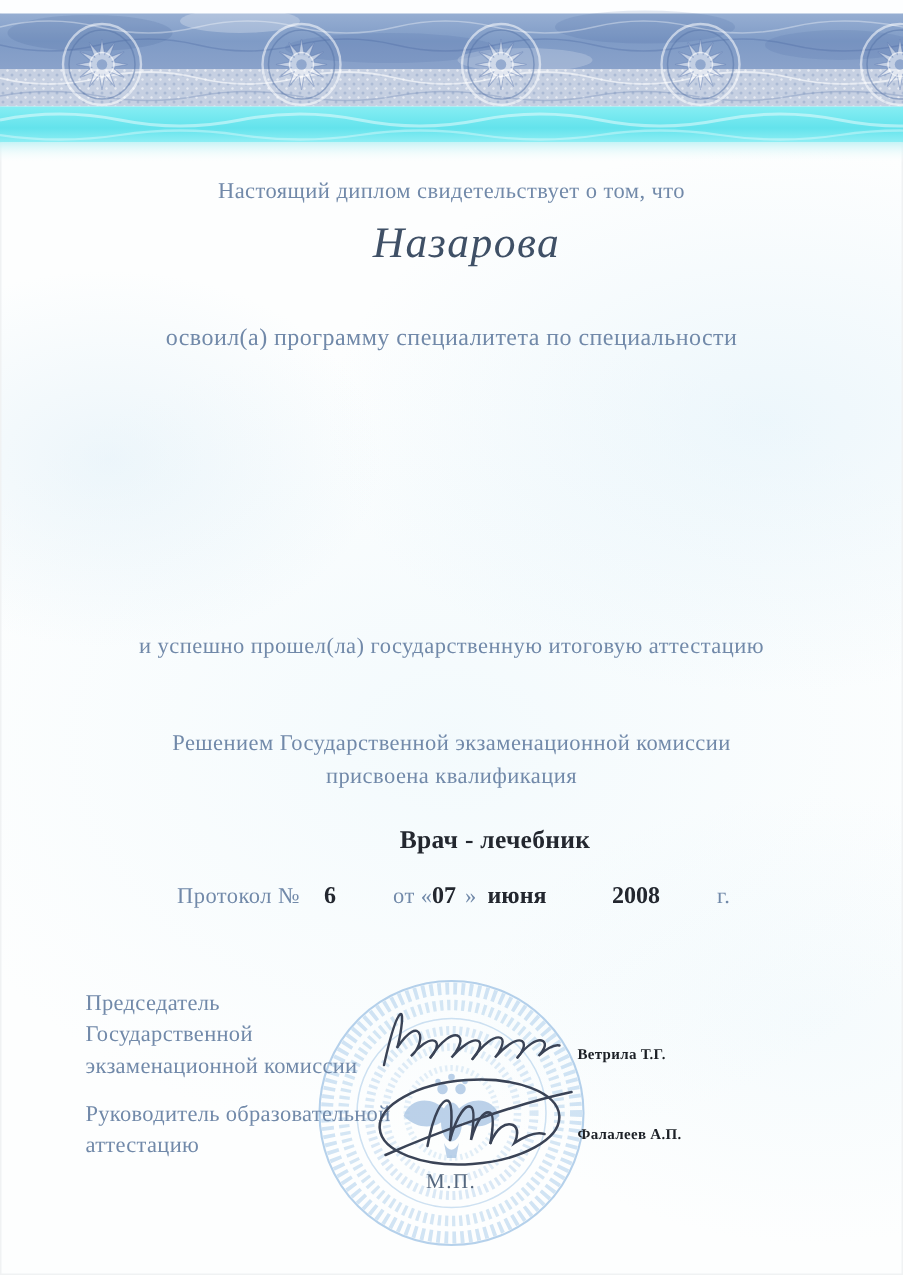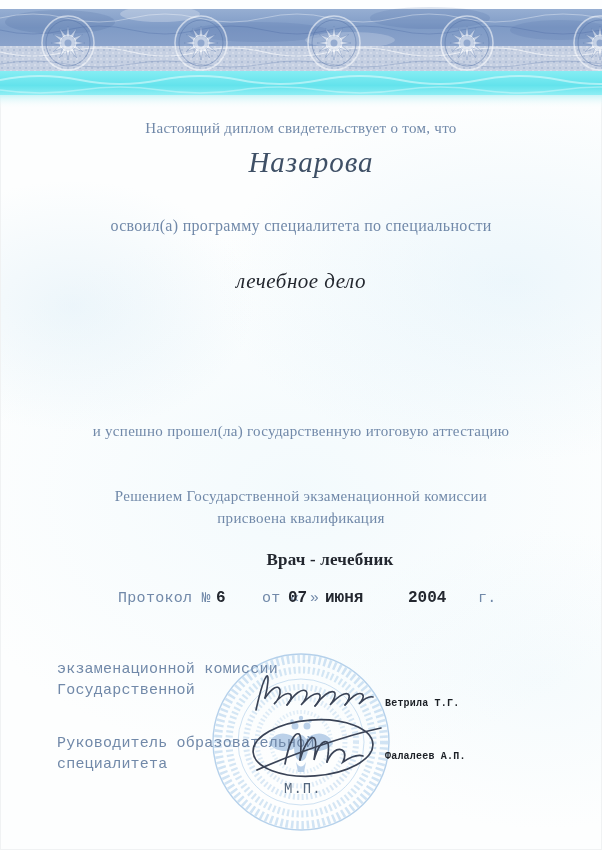--- a/index.html
+++ b/index.html
@@ -8,21 +8,21 @@
     font-family:"Liberation Serif","DejaVu Serif",serif;
     background:
       radial-gradient(ellipse 260px 180px at 12% 36%, rgba(195,225,242,.28), transparent 70%),
       radial-gradient(ellipse 420px 260px at 85% 33%, rgba(200,230,246,.30), transparent 70%),
       radial-gradient(ellipse 520px 380px at 50% 58%, rgba(212,238,249,.24), transparent 72%),
       radial-gradient(ellipse 300px 200px at 90% 80%, rgba(214,238,248,.20), transparent 75%),
       #fdfefe;
     box-shadow:inset 0 0 0 1px #f0f2f3;
   }
   .banner{position:absolute;left:0;top:0;width:602px;height:112px;}
-  .abs{position:absolute;font-family:Liberation Mono, monospace;}
+  .abs{position:absolute;}
   .center-line{position:absolute;left:0;width:602px;text-align:center;white-space:nowrap;}
   .blue{color:var(--label-blue,#7189a9);}
   .blue15{font-size:15px;letter-spacing:.3px;}
   .blue16{font-size:16px;letter-spacing:.3px;}
   .name{font-style:italic;font-size:29px;letter-spacing:1px;color:var(--name-text,#3f5066);}
   .specialty{font-style:italic;font-size:21px;letter-spacing:.5px;color:var(--dark-text,#23272f);}
   .qual{font-weight:bold;font-size:17px;color:var(--dark-text,#23272f);letter-spacing:.2px;}
   .proto-bold{font-weight:bold;font-size:16px;color:var(--dark-text,#23272f);}
   .sig-label{font-size:15px;letter-spacing:.2px;color:var(--label-blue,#7189a9);line-height:21px;}
   .sig-name{font-weight:bold;font-size:10px;color:#1c2026;letter-spacing:.2px;}
@@ -90,34 +90,33 @@
       <use href="#rosette" transform="translate(201,43)"></use>
       <use href="#rosette" transform="translate(334,43)"></use>
       <use href="#rosette" transform="translate(467,43)"></use>
       <use href="#rosette" transform="translate(600,43)"></use>
     </svg>
   </div>
 
   <div class="center-line blue blue15" style="top:120px;">Настоящий диплом свидетельствует о том, что</div>
   <div class="center-line name" style="top:146px;padding-left:10px;">Назарова</div>
   <div class="center-line blue blue16" style="top:217px;">освоил(а) программу специалитета по специальности</div>
-  <div class="center-line specialty" style="top:269px;">лечебное дело</div>
   <div class="center-line blue blue15" style="top:423px;">и успешно прошел(ла) государственную итоговую аттестацию</div>
   <div class="center-line blue blue15" style="top:488px;">Решением Государственной экзаменационной комиссии</div>
   <div class="center-line blue blue15" style="top:510px;">присвоена квалификация</div>
   <div class="center-line qual" style="top:550px;padding-left:29px;">Врач - лечебник</div>
 
   <div>
     <span class="abs blue blue15" style="left:118px;top:590px;">Протокол №</span>
     <span class="abs proto-bold" style="left:216px;top:589px;">6</span>
     <span class="abs blue blue15" style="left:262px;top:590px;">от «</span>
     <span class="abs proto-bold" style="left:288px;top:589px;">07</span>
     <span class="abs blue blue15" style="left:310px;top:590px;">»</span>
     <span class="abs proto-bold" style="left:325px;top:589px;">июня</span>
-    <span class="abs proto-bold" style="left:408px;top:589px;">2004</span>
+    <span class="abs proto-bold" style="left:408px;top:589px;">2008</span>
     <span class="abs blue blue15" style="left:478px;top:590px;">г.</span>
   </div>
 
   <div class="abs z1" style="left:210px;top:651px;width:182px;height:182px;">
     <svg width="182" height="182" viewBox="0 0 182 182" xmlns="http://www.w3.org/2000/svg">
       <g transform="translate(91,91)">
         <circle r="88" fill="none" stroke="#8fb8e0" stroke-width="1.4" opacity="0.65"></circle>
         <circle r="83" fill="none" stroke="#a5c9e9" stroke-width="8" stroke-dasharray="2.5 2.8" opacity="0.5"></circle>
         <circle r="72" fill="none" stroke="#a5c9e9" stroke-width="7" stroke-dasharray="2.2 2.6" opacity="0.45"></circle>
         <circle r="63" fill="none" stroke="#9ec4e6" stroke-width="1" opacity="0.5"></circle>
@@ -134,26 +133,27 @@
           <circle cx="-9" cy="-21" r="1.8"></circle>
           <circle cx="9" cy="-21" r="1.8"></circle>
           <path d="M-5,20 C-2,26 2,26 5,20 L3,30 L-3,30 Z"></path>
         </g>
         <circle r="30" fill="none" stroke="#a5c9e9" stroke-width="4" stroke-dasharray="1.6 2" opacity="0.3"></circle>
       </g>
     </svg>
   </div>
 
   <div class="abs z2 sig-label" style="left:57px;top:659px;">
+    <div>Председатель</div>
+    <div>Государственной</div>
     <div>экзаменационной комиссии</div>
-    <div>Государственной</div>
   </div>
   <div class="abs z2 sig-label" style="left:57px;top:733px;">
     <div>Руководитель образовательной</div>
-    <div>специалитета</div>
+    <div>аттестацию</div>
   </div>
 
   <div class="abs z3" style="left:252px;top:670px;width:130px;height:46px;">
     <svg width="130" height="46" viewBox="0 0 130 46" xmlns="http://www.w3.org/2000/svg">
       <g fill="none" stroke="#3a4356" stroke-width="1.6" stroke-linecap="round">
         <path d="M4,40 C8,22 12,8 15,6 C17,5 16,16 13,28"></path>
         <path d="M13,28 C20,18 26,14 28,20 C29,25 25,32 22,34 C27,28 34,22 38,24 C41,26 38,32 35,35"></path>
         <path d="M35,35 C42,24 50,18 54,21 C57,24 52,32 49,35 C55,28 63,22 67,24 C70,26 66,33 63,36"></path>
         <path d="M63,36 C70,26 78,20 82,22 C85,24 81,32 78,35 C84,28 92,22 96,24 C99,26 96,32 93,35"></path>
         <path d="M93,35 C99,27 106,22 110,24 C113,26 110,31 107,34 C111,30 117,26 121,27"></path>

